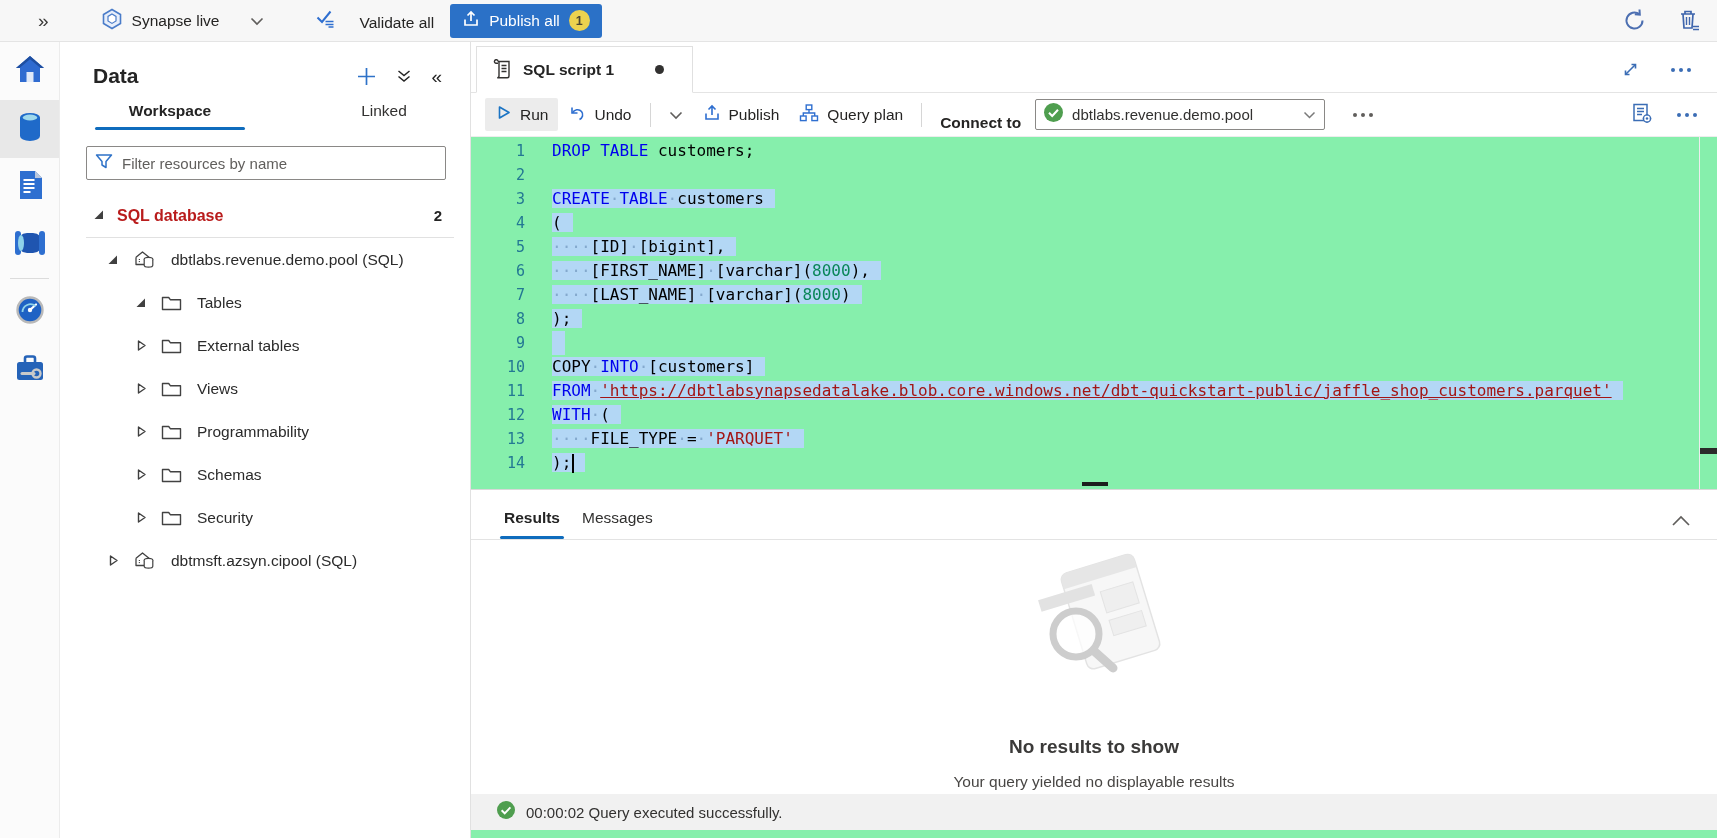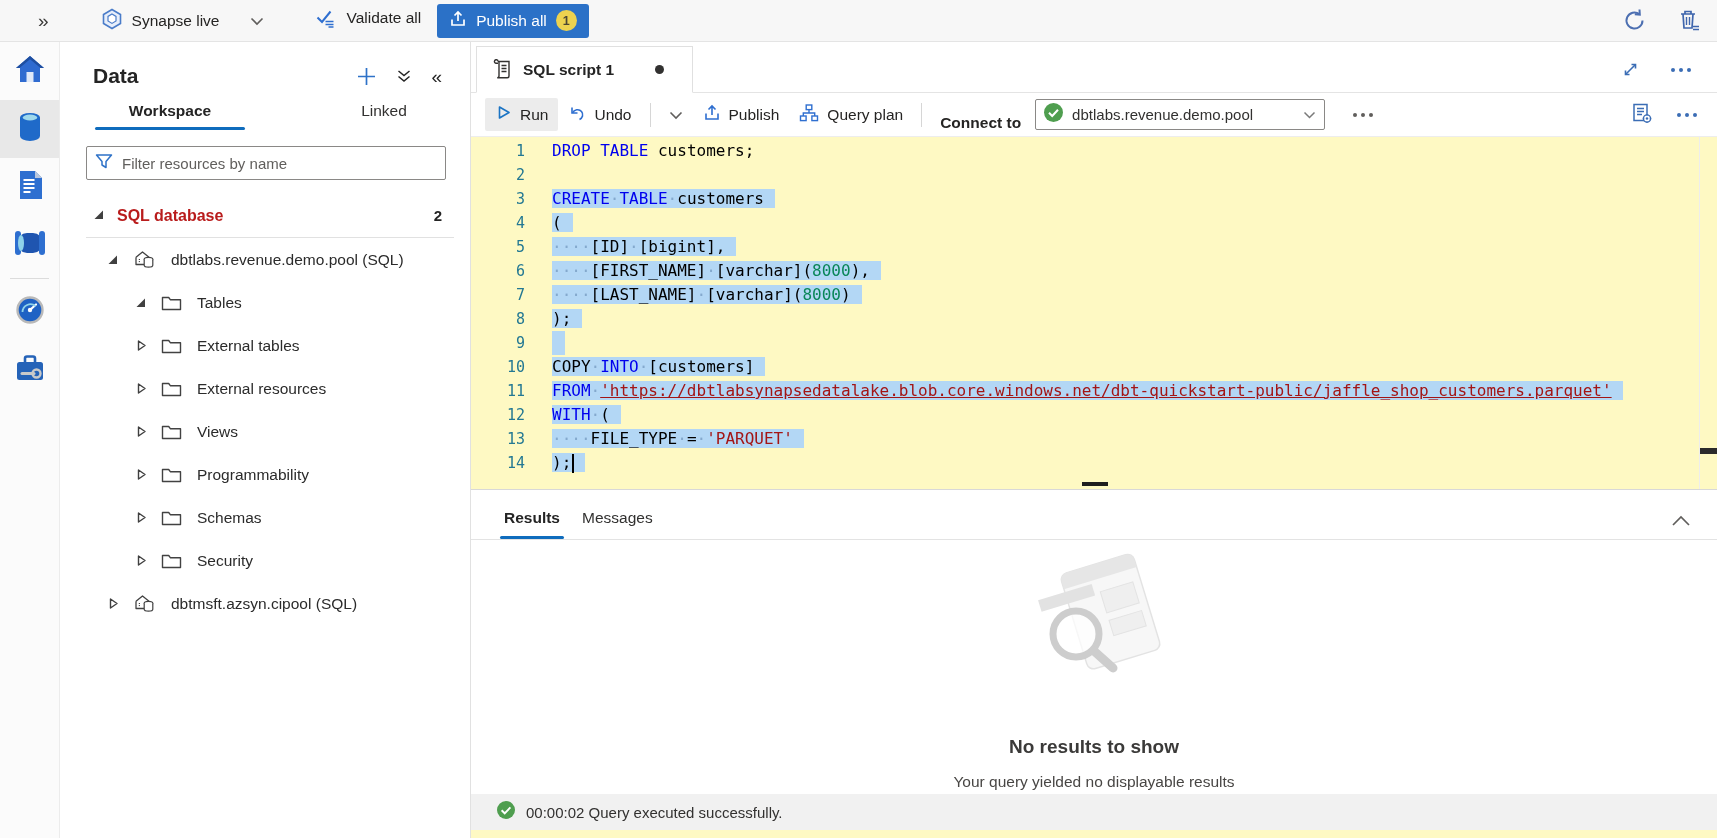--- a/index.html
+++ b/index.html
@@ -7,21 +7,21 @@
   #stage { position:relative; width:1717px; height:838px; overflow:hidden; background:#fff; }
 
   
   .topbar { position:absolute; left:0; top:0; width:1717px; height:42px; background:#f7f7f7;
             border-bottom:1px solid #e4e4e4; display:flex; align-items:center; }
   .tb-left { display:flex; align-items:center; }
   .expand-glyph { font-size:19px; color:#3b3a39; margin-left:38px; cursor:pointer; }
   .mode-group { display:flex; align-items:center; margin-left:52px; gap:9px; cursor:pointer; }
   .mode-label { font-size:15.5px; color:#252423; }
   .mode-chev { margin-left:22px; }
-  .validate { display:flex; align-items:flex-start; gap:9px; margin-left:52px; cursor:pointer; }
+  .validate { display:flex; align-items:flex-end; gap:22px; margin-left:52px; cursor:pointer; }
   .validate span { font-size:15.5px; color:#252423; }
   .publish-all { display:flex; align-items:center; gap:9px; margin-left:16px; height:34px;
                  background:#2b71c7; border:none; border-radius:3px; padding:0 12px 0 12px;
                  cursor:pointer; }
   .publish-all .lbl { color:#fff; font-size:15.5px; }
   .badge { width:21px; height:21px; border-radius:50%; background:#ecd24f; color:#4c4733;
            font-size:12.5px; font-weight:bold; display:flex; align-items:center; justify-content:center; }
   .tb-right { margin-left:auto; display:flex; align-items:center; gap:30px; margin-right:16px; }
   .tb-icon { cursor:pointer; display:flex; }
 
@@ -57,21 +57,21 @@
   .tree-root .count { margin-left:auto; font-size:15px; font-weight:bold; color:#242424; }
   .root-divider { height:1px; background:#e1e1e1; margin:0 16px 0 26px; }
   .tree-row { height:43px; display:flex; align-items:center; cursor:pointer; }
   .tree-row .twisty { display:flex; width:15px; justify-content:center; }
   .tree-row .ticon { display:flex; margin-left:13px; }
   .tree-row .lbl { font-size:15.5px; color:#2b2b2b; margin-left:15px; white-space:nowrap; }
   .lvl1 { padding-left:45px;text-align:center; }
   .lvl2 { padding-left:73px; }
 
   
-  .editor { position:absolute; left:471px; top:42px; right:0; bottom:0; background:#fef9c3; }
+  .editor { position:absolute; left:471px; top:42px; right:0; bottom:0; background:#86efac; }
   .tabstrip { position:absolute; left:0; top:0; right:0; height:51px; display:flex; align-items:flex-end;
               border-bottom:1px solid #e4e4e4; background:#fff; }
   .doc-tab { height:47px; display:flex; align-items:center; background:#fff; border:1px solid #e0e0e0;
              border-bottom:1px solid #fff; margin-bottom:-1px; margin-left:5px; padding:0 28px 0 16px;
              gap:11px; cursor:pointer; }
   .doc-tab .title { font-size:15.5px; font-weight:bold; color:#242424; }
   .dirty-dot { width:9px; height:9px; border-radius:50%; background:#323130; margin-left:30px; }
   .tabstrip-right { margin-left:auto; display:flex; align-items:center; gap:26px; margin-right:20px;
                     margin-bottom:14px; }
   .tabstrip-right > div { cursor:pointer; display:flex; }
@@ -350,33 +350,20 @@
             <span class="twisty">
               <svg width="13" height="13" viewBox="0 0 13 13">
                 <path d="M4.5 2 L11 6.5 L4.5 11 Z" fill="none" stroke="#404040" stroke-width="1.4" stroke-linejoin="round"></path>
               </svg>
             </span>
             <span class="ticon">
               <svg width="21" height="17" viewBox="0 0 21 17">
                 <path d="M1.5 3.5 h6.2 l1.6 2.2 h10.2 v9.8 H1.5 Z" fill="none" stroke="#424242" stroke-width="1.4" stroke-linejoin="round"></path>
               </svg>
             </span>
-            <span class="lbl">External resources</span>
-          </div>
-          <div class="tree-row lvl2">
-            <span class="twisty">
-              <svg width="13" height="13" viewBox="0 0 13 13">
-                <path d="M4.5 2 L11 6.5 L4.5 11 Z" fill="none" stroke="#404040" stroke-width="1.4" stroke-linejoin="round"></path>
-              </svg>
-            </span>
-            <span class="ticon">
-              <svg width="21" height="17" viewBox="0 0 21 17">
-                <path d="M1.5 3.5 h6.2 l1.6 2.2 h10.2 v9.8 H1.5 Z" fill="none" stroke="#424242" stroke-width="1.4" stroke-linejoin="round"></path>
-              </svg>
-            </span>
             <span class="lbl">Views</span>
           </div>
           <div class="tree-row lvl2">
             <span class="twisty">
               <svg width="13" height="13" viewBox="0 0 13 13">
                 <path d="M4.5 2 L11 6.5 L4.5 11 Z" fill="none" stroke="#404040" stroke-width="1.4" stroke-linejoin="round"></path>
               </svg>
             </span>
             <span class="ticon">
               <svg width="21" height="17" viewBox="0 0 21 17">

